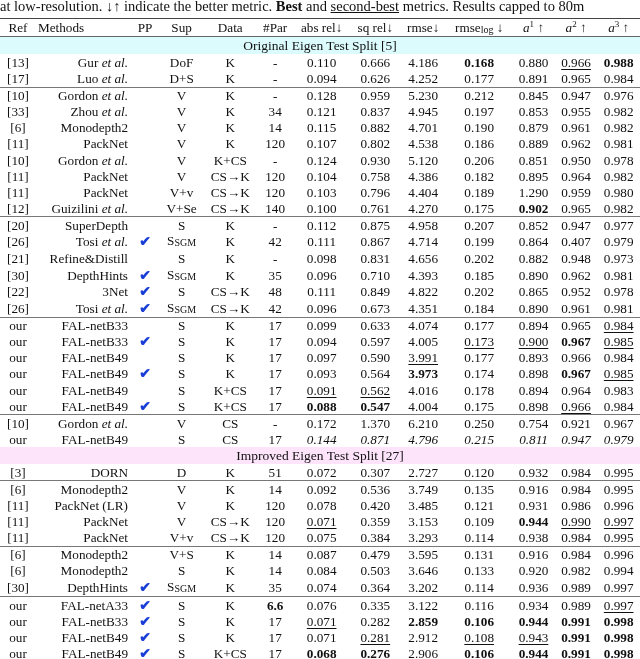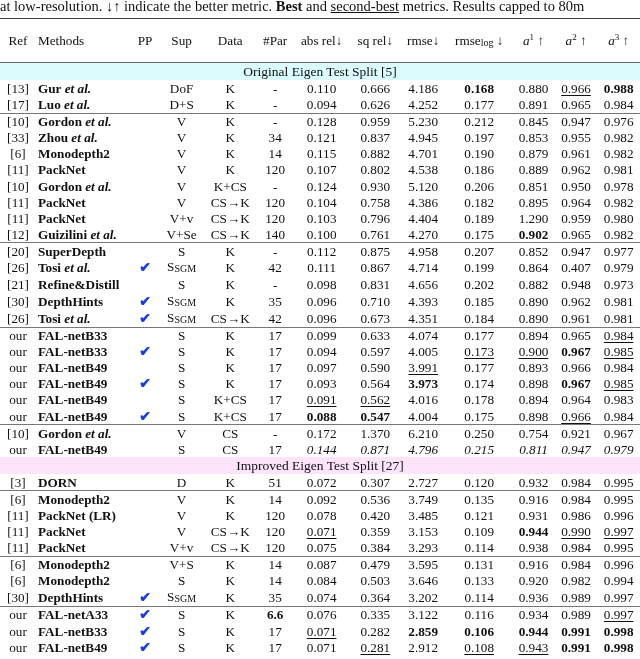--- a/index.html
+++ b/index.html
@@ -1,24 +1,24 @@
 <!DOCTYPE html>
 <html><head>
 <meta charset="utf-8">
 <style>
   html, body { margin:0; padding:0; background:#ffffff; }
   body { width:640px; height:659px; overflow:hidden; font-family:"Liberation Serif", serif; color:#111; }
   .caption { font-size:14.5px; line-height:16px; white-space:nowrap; margin:-2px 0 0 0; height:16px; overflow:hidden; }
   .caption b { font-weight:bold; }
   .caption u { text-decoration:underline; }
   table { border-collapse:collapse; width:640px; font-size:13.2px; margin-top:4px; }
-  thead tr th { font-weight:normal; border-top:1.5px solid #444; border-bottom:1px solid #666; padding:13px 2px; height:17px; white-space:nowrap; }
+  thead tr th { font-weight:normal; border-top:1.5px solid #444; border-bottom:1px solid #666; padding:0 2px; height:17px; white-space:nowrap; }
   td { padding:0 2px; height:16.1px; line-height:15px; white-space:nowrap; text-align:center; }
   td.ref { width:32px; text-align:center; }
-  td.method { text-align:left; width:90px;font-weight:bold; }
+  td.method { text-align:right; width:90px; }
   td.pp { width:26px; color:#1a3fd6; font-weight:bold; font-size:14px; }
   td.num { text-align:center; }
   tr.section td { font-size:13.5px; height:17px; }
   tr.section.orig td { background:#dcfbfc; }
   tr.section.impr td { background:#fde4fb; }
   tr.group-start td { border-top:1.5px solid #777; }
   tr.last td { border-bottom:1.5px solid #444; }
   .b { font-weight:bold; }
   .u { text-decoration:underline; text-underline-offset:2px; }
   .i { font-style:italic; }
@@ -256,20 +256,35 @@
         <td>35</td>
         <td class="num">0.096</td>
         <td class="num">0.710</td>
         <td class="num">4.393</td>
         <td class="num">0.185</td>
         <td class="num">0.890</td>
         <td class="num">0.962</td>
         <td class="num">0.981</td>
       </tr>
       <tr>
+        <td class="ref">[22]</td>
+        <td class="method">3Net</td>
+        <td class="pp"><span>✔</span></td>
+        <td>S</td>
+        <td>CS→K</td>
+        <td>48</td>
+        <td class="num">0.111</td>
+        <td class="num">0.849</td>
+        <td class="num">4.822</td>
+        <td class="num">0.202</td>
+        <td class="num">0.865</td>
+        <td class="num">0.952</td>
+        <td class="num">0.978</td>
+      </tr>
+      <tr>
         <td class="ref">[26]</td>
         <td class="method">Tosi<i> et al.</i></td>
         <td class="pp"><span>✔</span></td>
         <td>S<sub>SGM</sub></td>
         <td>CS→K</td>
         <td>42</td>
         <td class="num">0.096</td>
         <td class="num">0.673</td>
         <td class="num">4.351</td>
         <td class="num">0.184</td>

